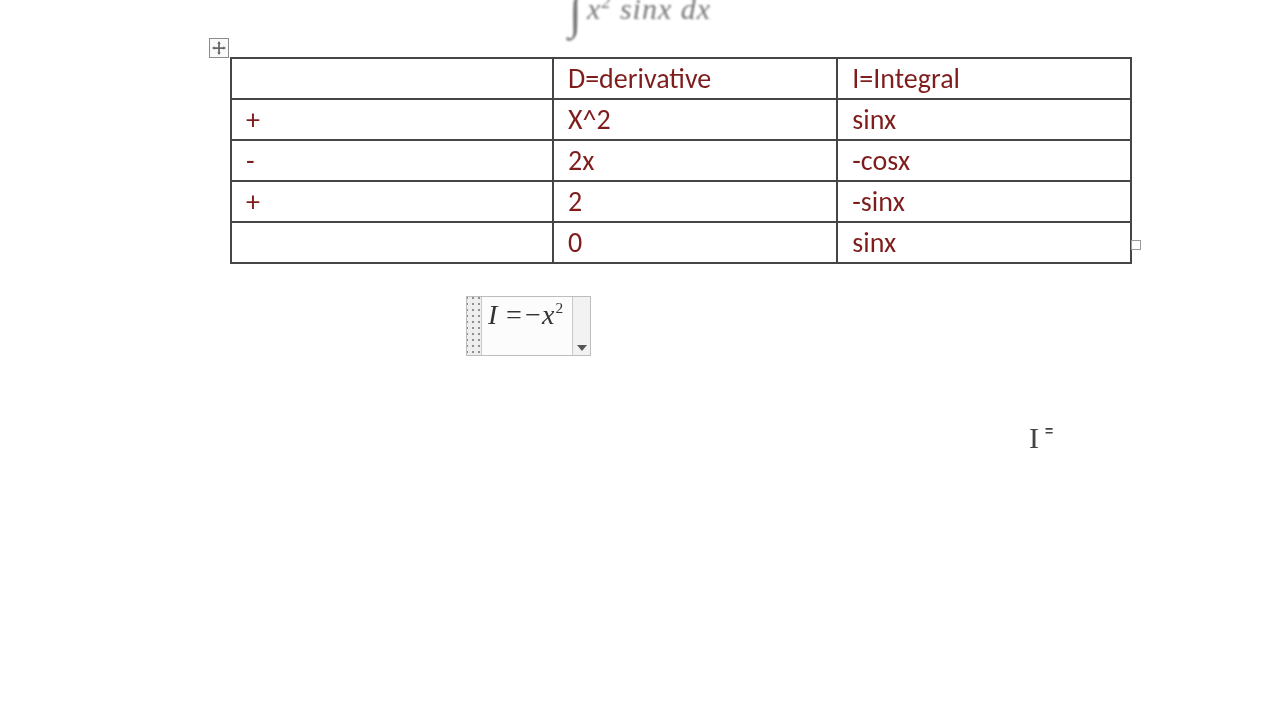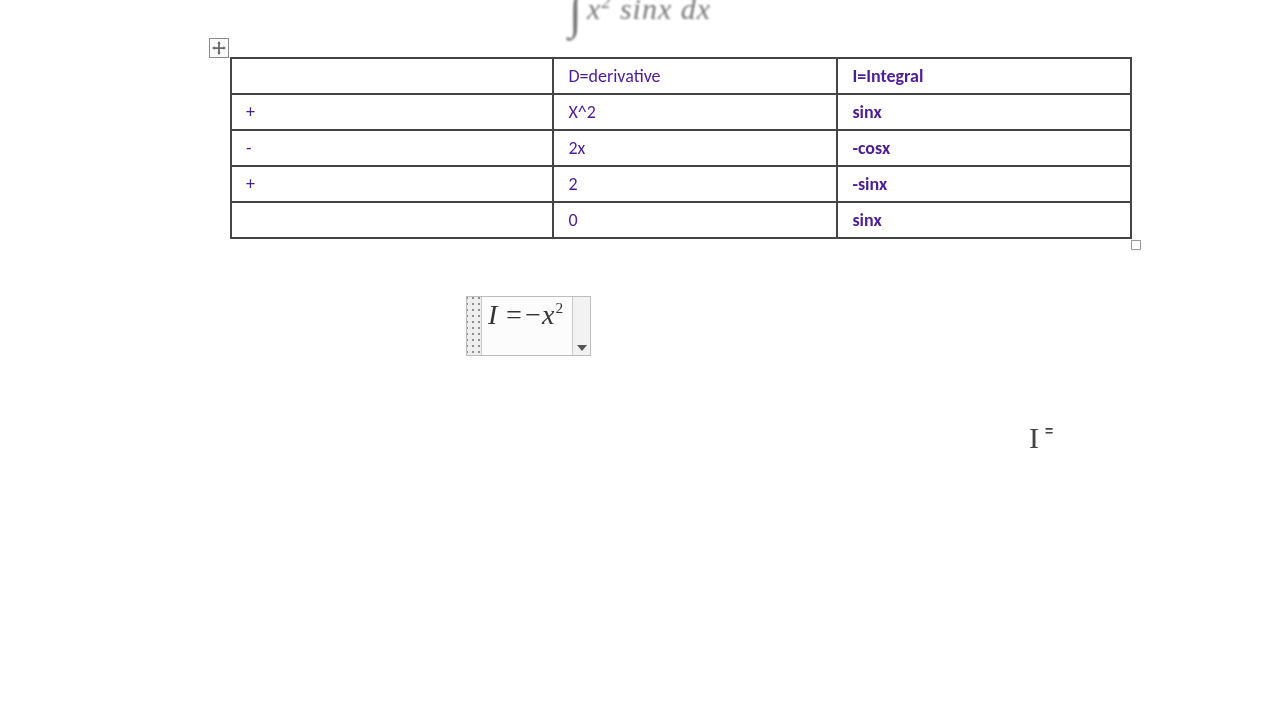--- a/index.html
+++ b/index.html
@@ -61,28 +61,28 @@
     position:absolute;
     left:230px;
     top:57px;
     border-collapse:collapse;
     width:902px;
     background:#fff;
   }
   .di-table td{
     border:2px solid #454545;
     padding:2px 10px 2px 14px;
-    font-size:18px;
-    color:#4c1d95;
+    font-size:28px;
+    color:#7f1d1d;
     height:30px;
     margin-left:44px;
   }
   .di-table td:nth-child(1){ width:300px; }
   .di-table td:nth-child(2){ width:260px; }
-  .di-table td:nth-child(3){ width:270px;font-weight:bold; }
+  .di-table td:nth-child(3){ width:270px; }
 
   
   .tbl-resize{
     position:absolute;
     left:1131px;
     top:240px;
     width:10px;
     height:10px;
     border:1px solid #9a9a9a;
     background:#fff;

